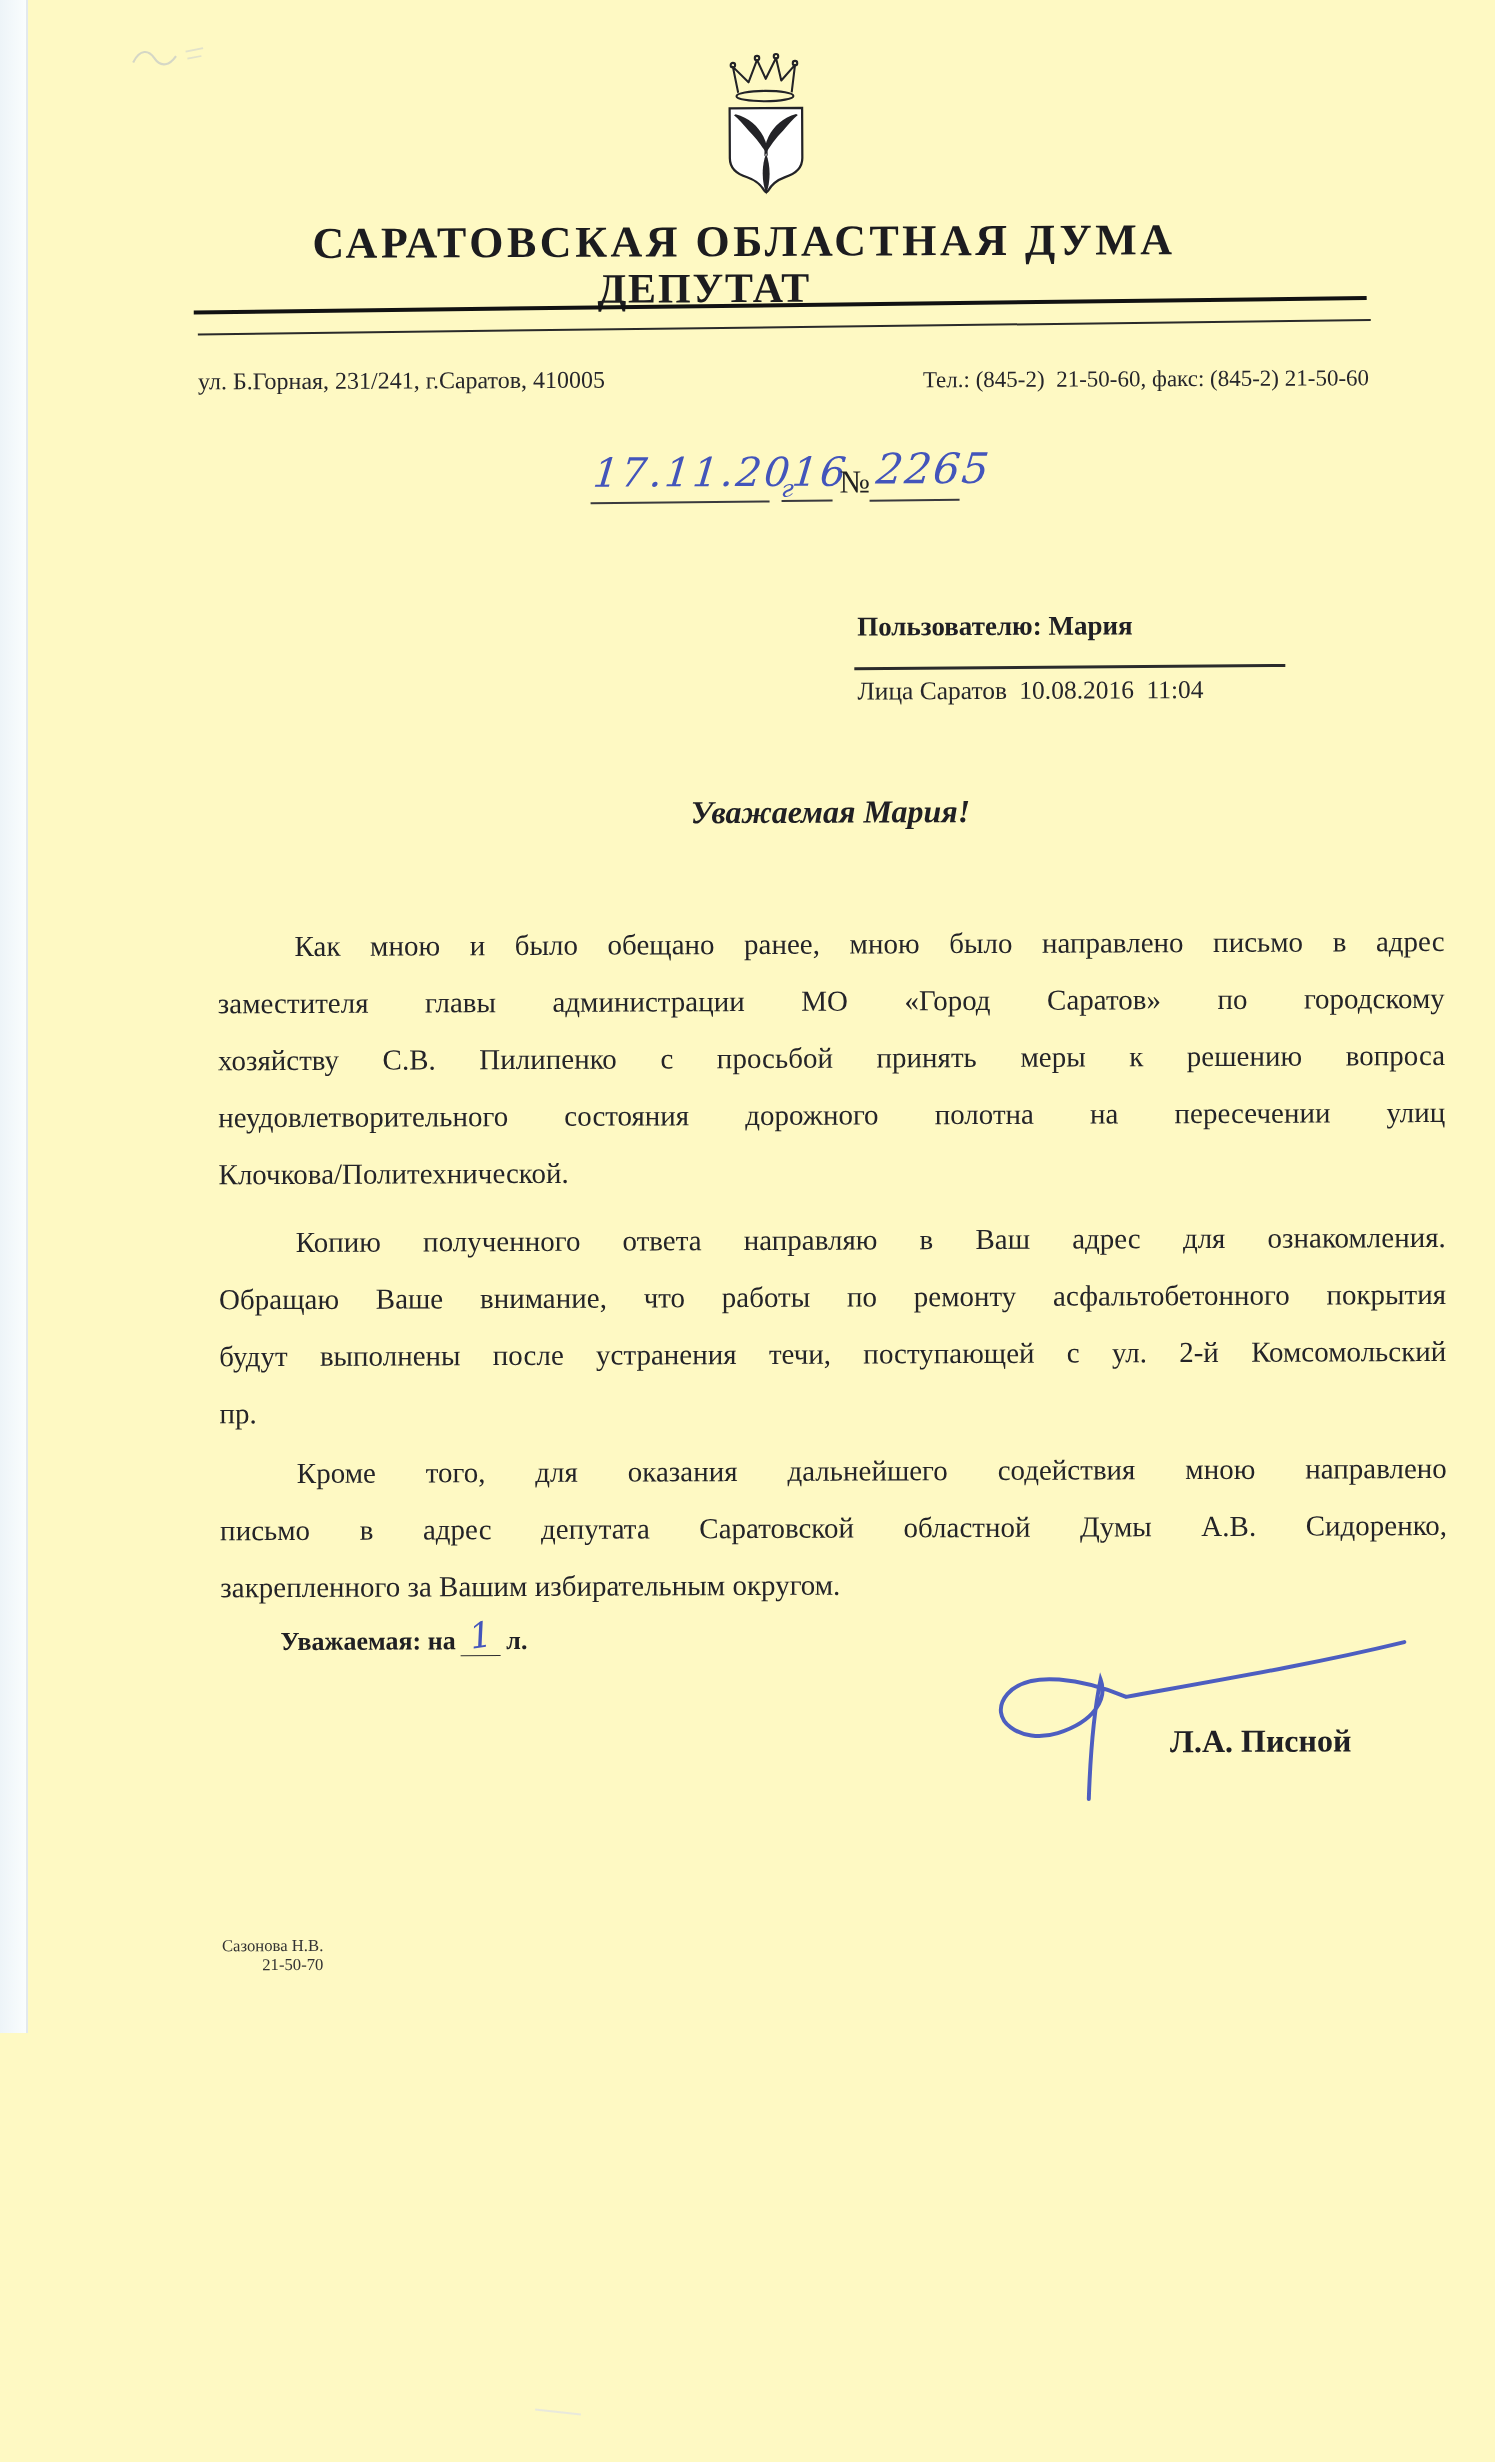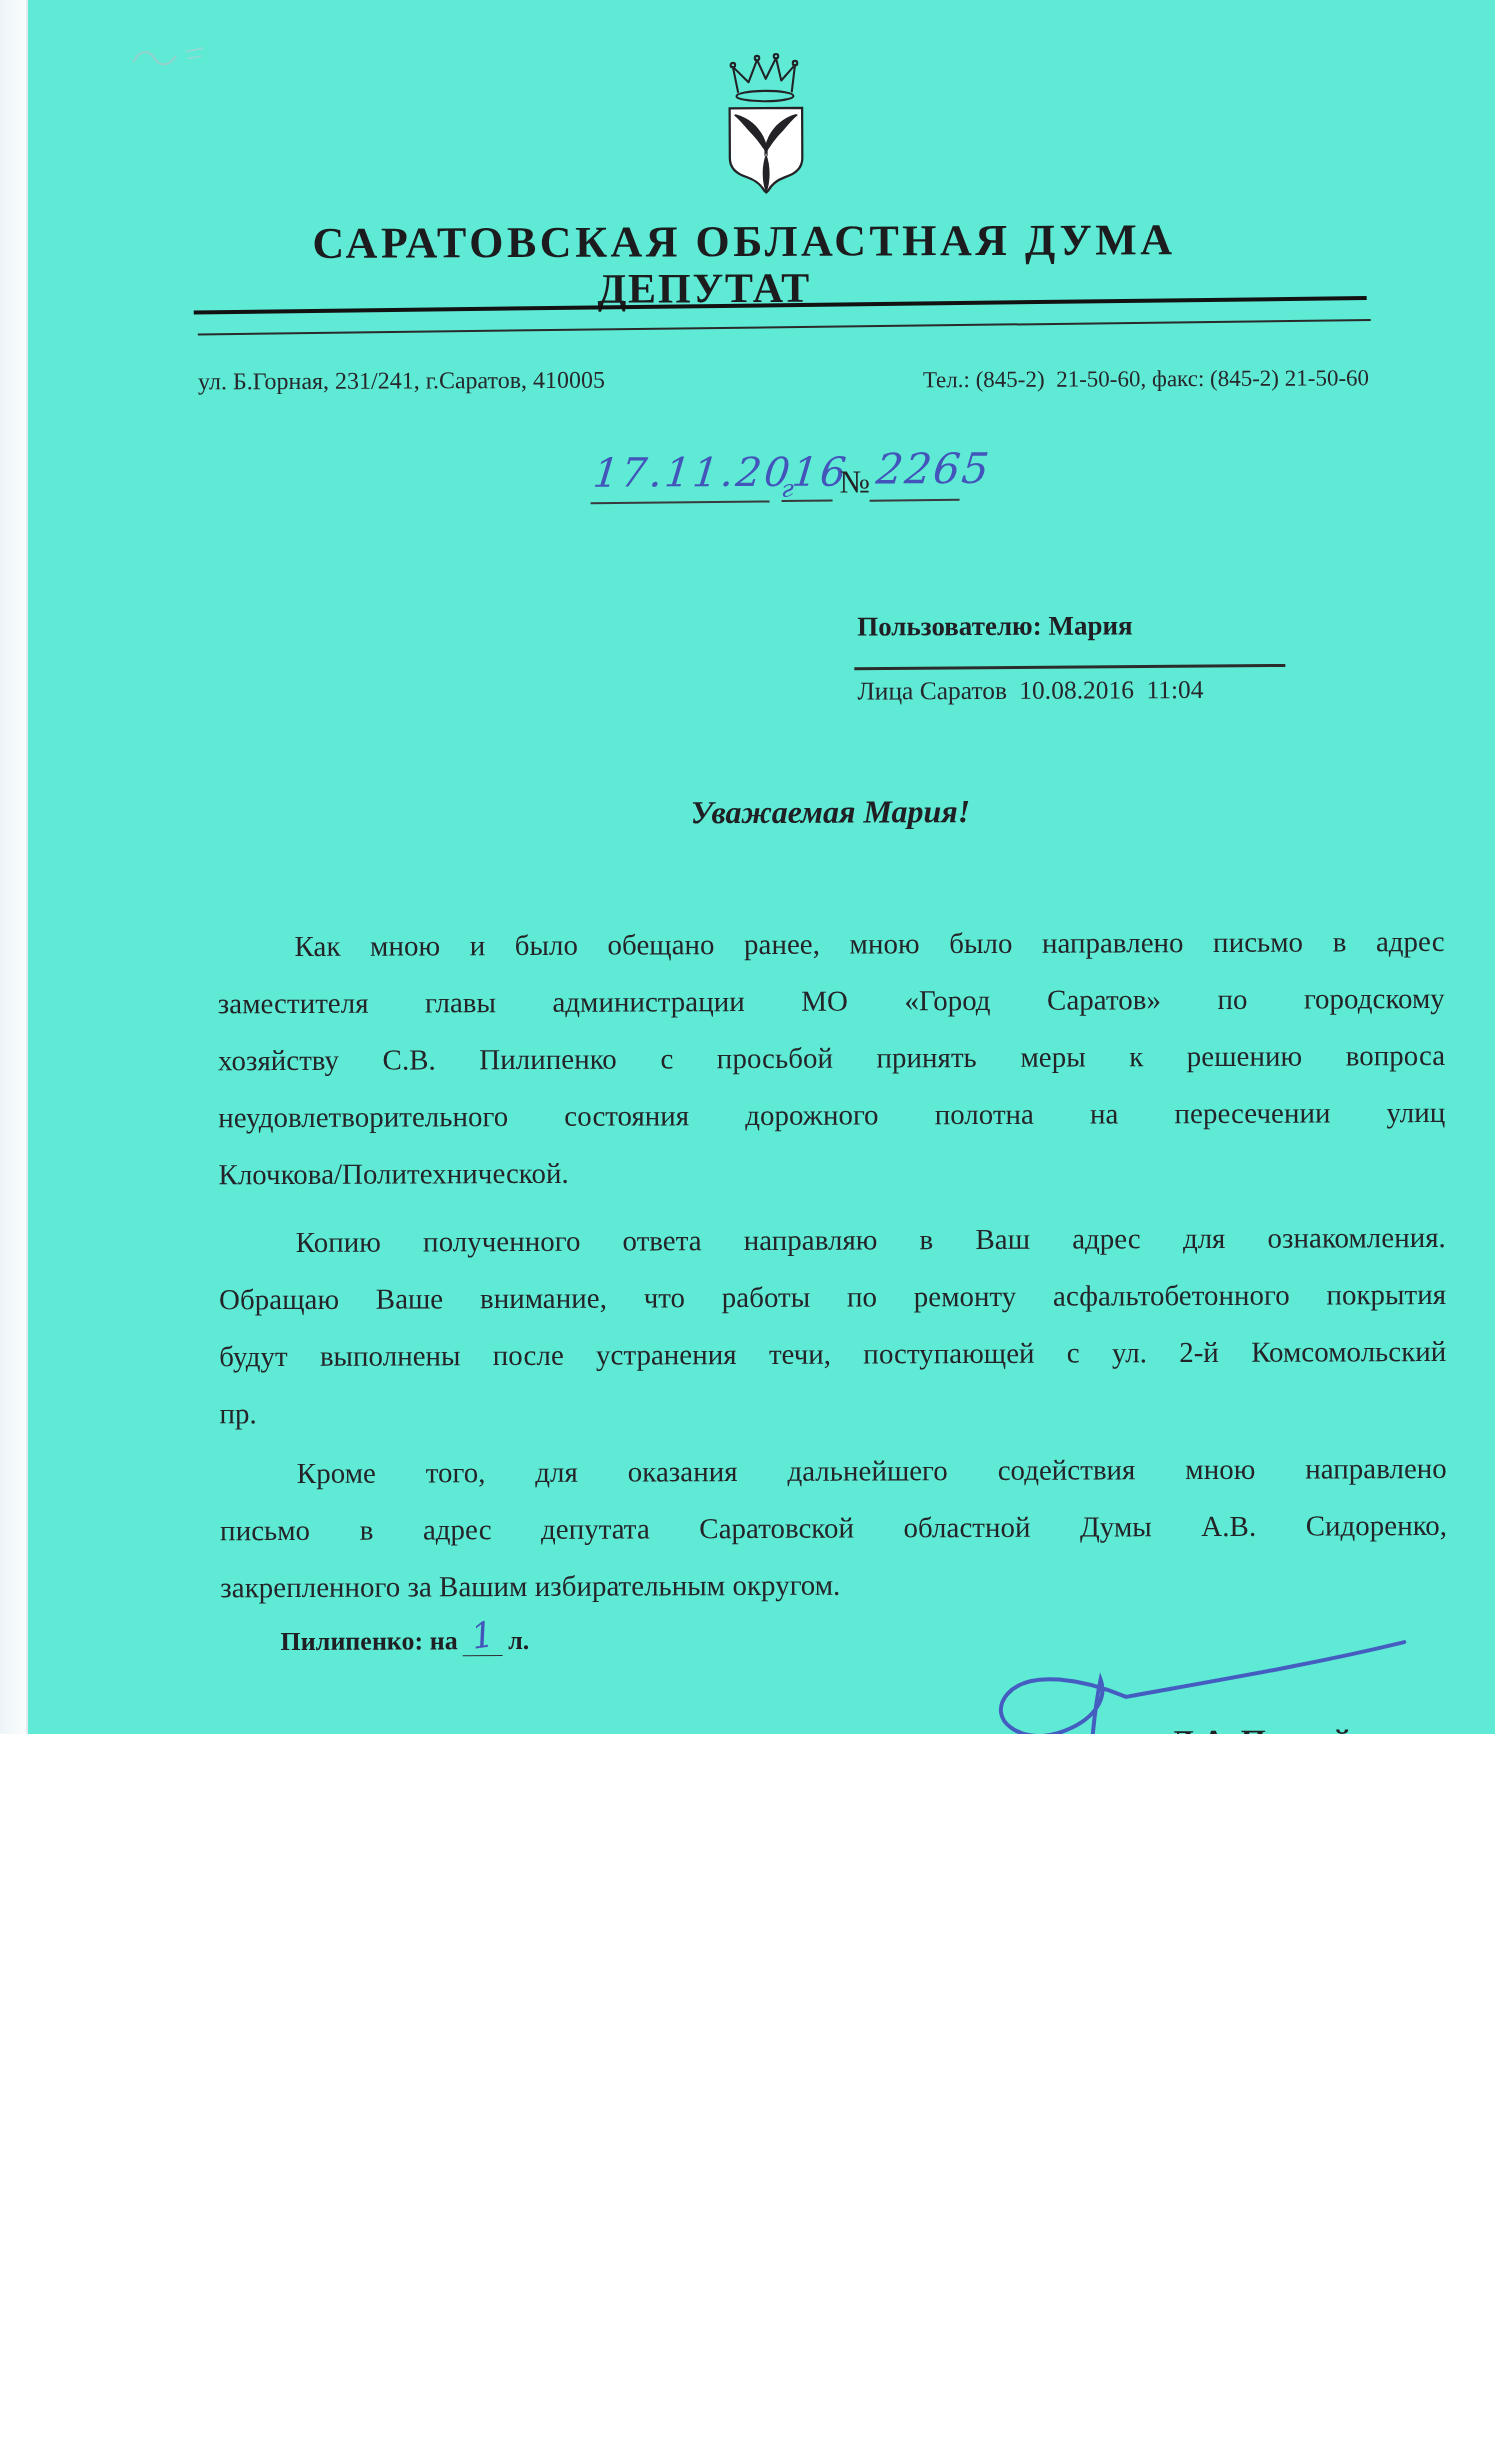--- a/index.html
+++ b/index.html
@@ -1,16 +1,16 @@
 <!DOCTYPE html>
 <html style="font-size:14px"><head>
 <meta charset="utf-8">
 <style>
   html,body{margin:0;padding:0;background:#ffffff;}
-  .page{position:relative;width:1495px;height:1734px;background:#5eead4;overflow:hidden;
+  .page{position:relative;width:1495px;height:2462px;background:#fef9c3;overflow:hidden;
         font-family:"Liberation Serif","DejaVu Serif",serif;color:#26262b;}
   .tilt{position:absolute;left:0;top:0;width:1495px;height:2462px;
         transform:rotate(-0.25deg);transform-origin:748px 1055px;}
   .abs{position:absolute;}
 
   
   .scan-band{position:absolute;left:0;top:0;width:26px;height:2033px;
              background:linear-gradient(to right,#edf4f8,#fafdfe);}
   .scan-seam{position:absolute;left:26px;top:0;width:1.8px;height:2033px;background:#e3e9ed;}
   .scan-mark-bottom{position:absolute;left:535px;top:2411px;width:46px;height:1.8px;
@@ -141,21 +141,21 @@
         <div class="bl">пр.</div>
       </div>
       <div class="p3">
         <div class="bl j ind">Кроме того, для оказания дальнейшего содействия мною направлено</div>
         <div class="bl j">письмо в адрес депутата Саратовской областной Думы А.В. Сидоренко,</div>
         <div class="bl">закрепленного за Вашим избирательным округом.</div>
       </div>
     </div>
 
     <div class="abs att-row">
-      <span>Пилипенко: на</span>
+      <span>Уважаемая: на</span>
       <span class="att-underline">
         <span class="att-pages hw">1</span>
       </span>
       <span>л.</span>
     </div>
 
     <svg class="abs sig-svg" width="492" height="202" viewBox="0 0 560 230">
       <path d="M545,17 C440,42 330,60 228,78 C180,58 118,46 93,74 C68,103 108,132 150,119
                C192,106 207,80 199,58 C191,96 187,142 185,194" fill="none" stroke="#4355c0" stroke-width="4.5" stroke-linecap="round" opacity=".95"></path>
     </svg>

